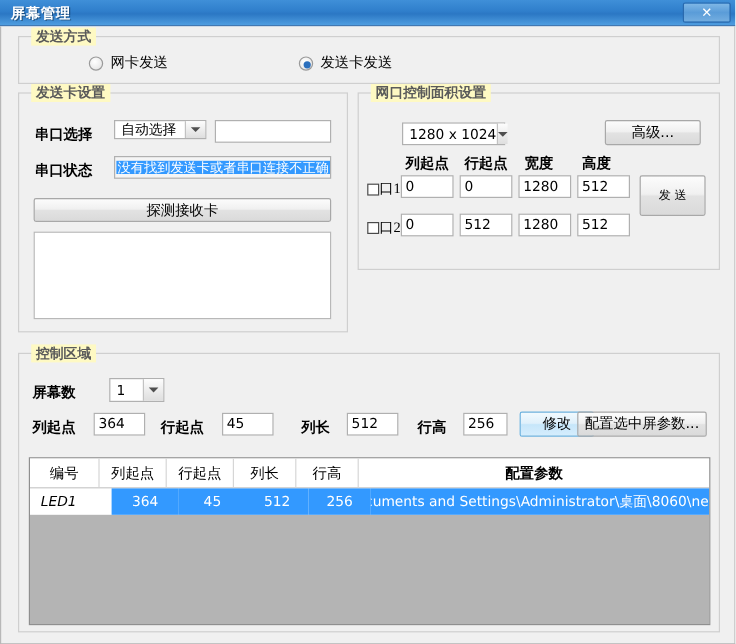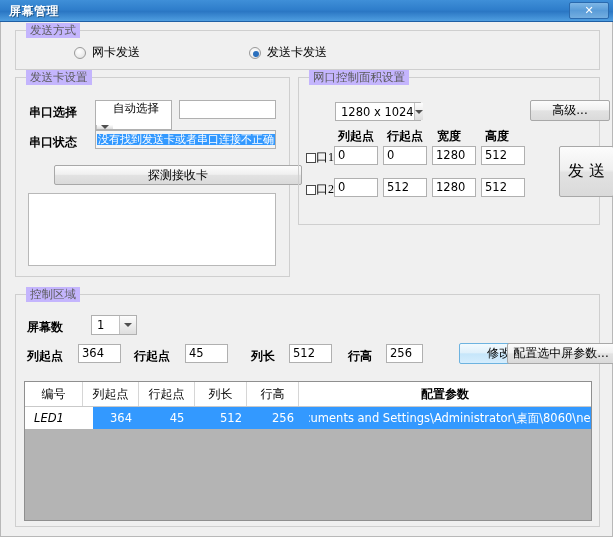--- a/index.html
+++ b/index.html
@@ -53,24 +53,25 @@
 
   
   .group {
     position: absolute;
     border: 1px solid #cfcfcf;
     background: transparent;
   }
   .group-title {
     position: absolute;
     top: -8px; left: 10px;
-    background: #c4b5fd;
+    background: #fef9c3;
     padding: 0 4px;
     font-size: 11.5px;
     color: #5a5a5a;
+    font-weight: bold;
   }
 
   
   .lbl {
     position: absolute;
     font-size: 12px;
     color: #000000;
     white-space: nowrap;
     font-family: Liberation Serif, serif;
   }
@@ -153,21 +154,20 @@
   .btn {
     position: absolute;
     background: linear-gradient(to bottom, #fcfcfc 0%, #f0f0f0 46%, #e2e2e2 52%, #dadada 100%);
     border: 1px solid #a8a8a8;
     border-radius: 2px;
     font-size: 12px;
     color: #000;
     display: flex; align-items: center; justify-content: center;
     cursor: pointer;
     white-space: nowrap;
-    margin-left: 26px;
   }
   .btn.hot {
     background: linear-gradient(to bottom, #f2fafe 0%, #dff0fb 46%, #c6e6fa 52%, #d5edfd 100%);
     border: 1px solid #6db3e0;
   }
 
   
   .listbox {
     position: absolute;
     background: #ffffff;
@@ -226,21 +226,21 @@
         <span class="radio on"></span>
         <span class="radio-lbl">发送卡发送</span>
       </div>
     </div>
 
     <div class="group" style="left:14px; top:55px; width:275px; height:200px;">
       <div class="group-title">发送卡设置</div>
 
       <div class="lbl lbl-b" style="left:13px; top:26px;">串口选择</div>
 
-      <div class="combo" style="left:79px; top:22px; width:77px; height:30px;flex-direction:column;">
+      <div class="combo" style="left:79px; top:22px; width:77px; height:16px;">
         <span class="combo-val">自动选择</span>
         <span class="combo-arrow">
             <i class="caret"></i>
           </span>
       </div>
 
       <div class="inp" style="left:163px; top:22px; width:97px; height:19px;">
         <span></span>
       </div>
 
@@ -299,21 +299,21 @@
       <div class="inp" style="left:84px; top:100px; width:44px; height:19px;">
         <span>512</span>
       </div>
       <div class="inp" style="left:133px; top:100px; width:44px; height:19px;">
         <span>1280</span>
       </div>
       <div class="inp" style="left:182px; top:100px; width:44px; height:19px;">
         <span>512</span>
       </div>
 
-      <div class="btn" style="left:234px; top:68px; width:55px; height:51px; font-size:16px;">发 送</div>
+      <div class="btn" style="left:234px; top:68px; width:55px; height:34px; font-size:10px;">发 送</div>
     </div>
 
     <div class="group" style="left:14px; top:272px; width:585px; height:233px;">
       <div class="group-title">控制区域</div>
 
       <div class="lbl lbl-b" style="left:11px; top:24px;">屏幕数</div>
       <div class="combo" style="left:75px; top:20px; width:46px; height:20px;">
         <span class="combo-val">1</span>
         <span class="combo-arrow">
             <i class="caret"></i>
@@ -333,21 +333,21 @@
       <div class="lbl lbl-b" style="left:235px; top:53px;">列长</div>
       <div class="inp" style="left:273px; top:49px; width:43px; height:19px;">
         <span>512</span>
       </div>
 
       <div class="lbl lbl-b" style="left:332px; top:53px;">行高</div>
       <div class="inp" style="left:370px; top:49px; width:37px; height:19px;">
         <span>256</span>
       </div>
 
-      <div class="btn hot" style="left:417px; top:48px; width:80px; height:21px;">修改</div>
+      <div class="btn hot" style="left:417px; top:48px; width:62px; height:21px;">修改</div>
 
       <div class="btn" style="left:465px; top:48px; width:108px; height:21px;">配置选中屏参数...</div>
 
       <div class="table" style="left:8px; top:86px; width:568px; height:140px;">
         <div class="thead">
           <div class="th" style="width:58px;">编号</div>
           <div class="th" style="width:56px;">列起点</div>
           <div class="th" style="width:56px;">行起点</div>
           <div class="th" style="width:52px;">列长</div>
           <div class="th" style="width:52px;">行高</div>

